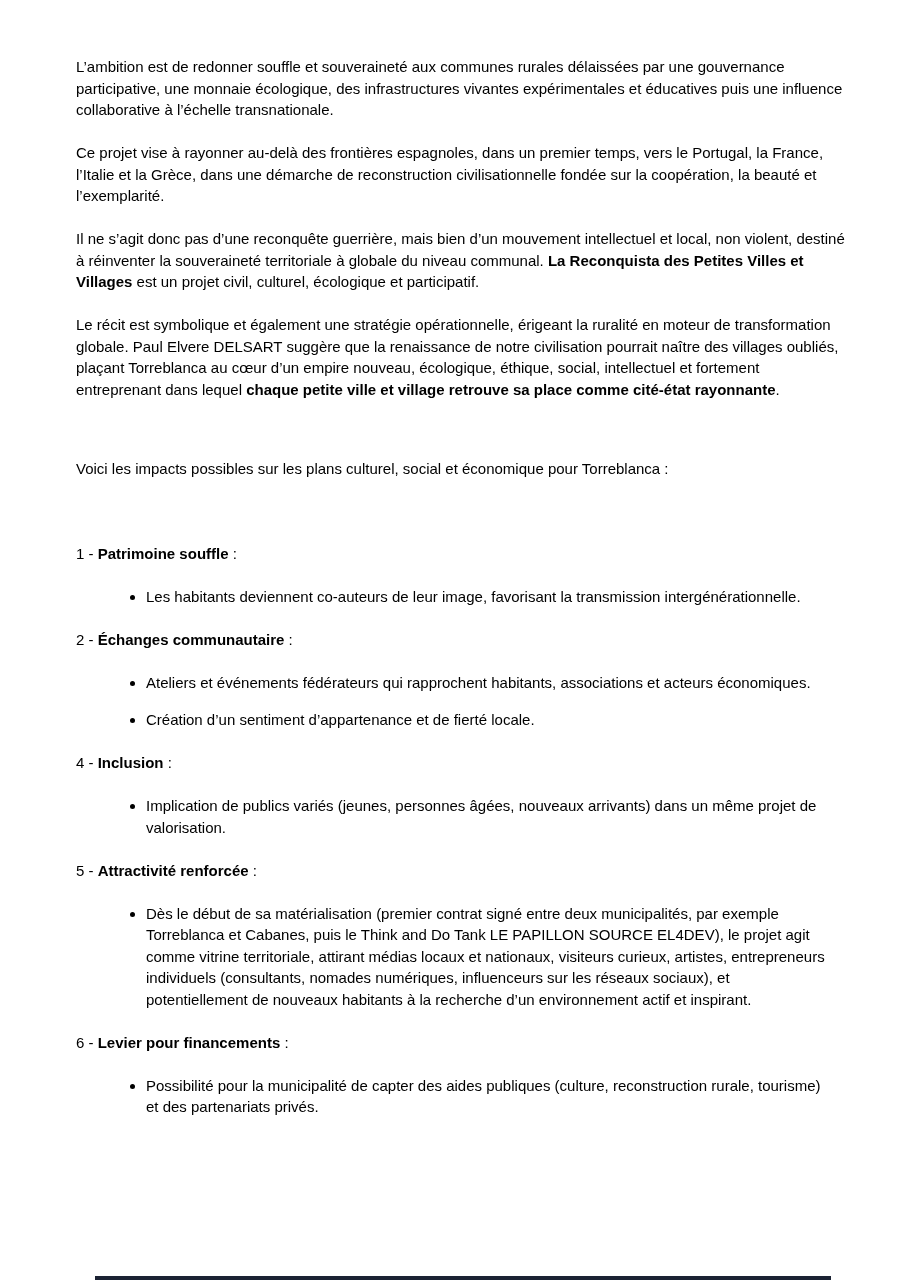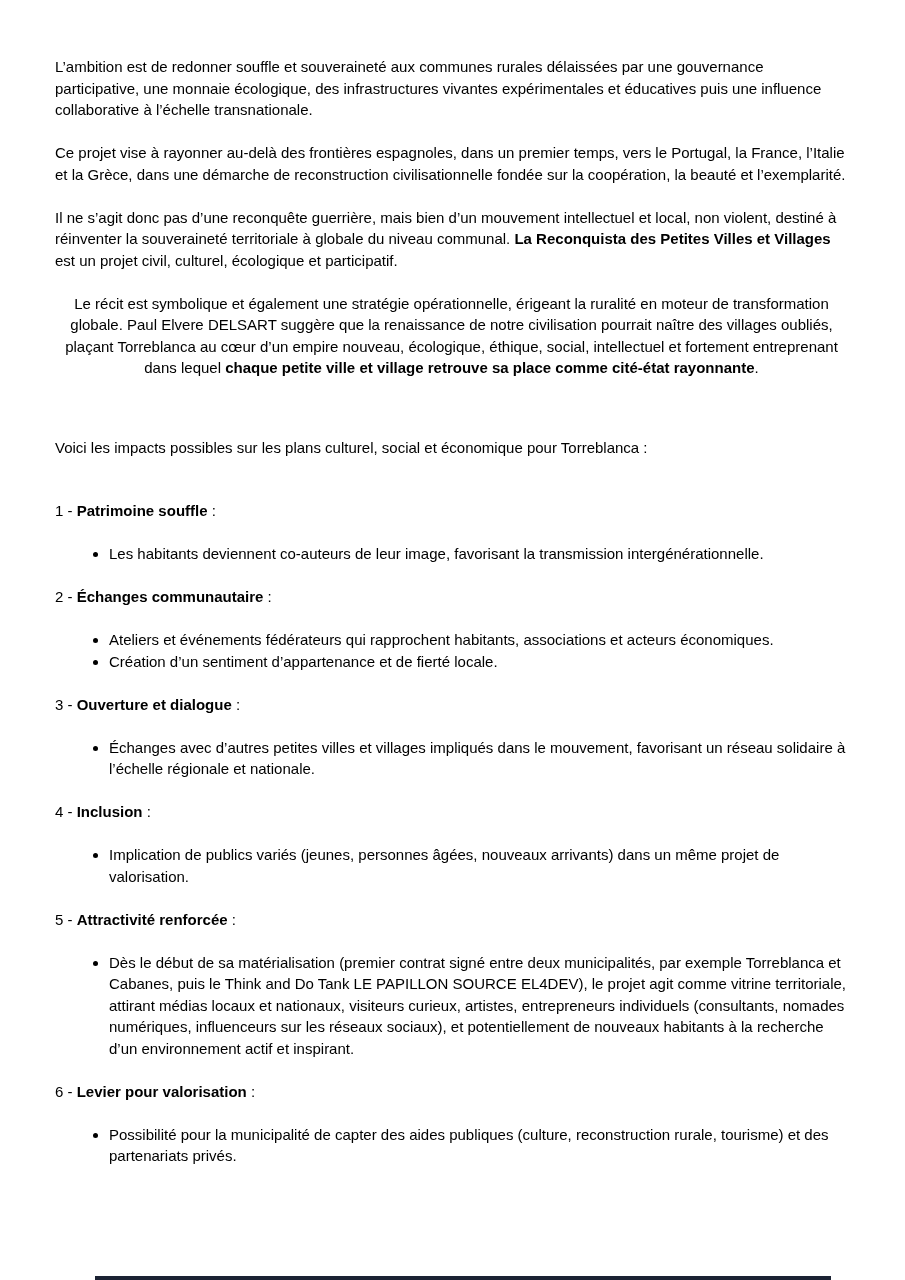--- a/index.html
+++ b/index.html
@@ -14,33 +14,33 @@
     overflow: hidden;
     font-family: "Liberation Sans", sans-serif;
     font-size: 15px;
     line-height: 21.5px;
     color: #000000;
   }
   .page {
     box-sizing: border-box;
     width: 905px;
     height: 1011px;
-    padding: 56px 57px 0 55px;
+    padding: 56px 57px 0 76px;
   }
   p { margin: 0 0 21.5px 0; }
-  p.gap-xl { margin-bottom: 58px; text-align: center; }
-  p.gap-xxl { margin-bottom: 42px; }
+  p.gap-xl { margin-bottom: 58px; }
+  p.gap-xxl { margin-bottom: 63px; }
   .bold { font-weight: bold; margin-top: 12px; }
   .section-heading { margin: 0 0 21.5px 0; }
   ul.bullets {
     margin: 0 0 21.5px 0;
     padding: 0 0 0 54px;
     list-style: disc outside;
   }
-  ul.bullets li { margin: 0; padding: 0; }
+  ul.bullets li { margin: 16px; padding: 0; }
   .bottom-banner {
     position: absolute;
     left: 95px;
     width: 736px;
     bottom: 0;
     height: 4px;
     background: #1b2233;
   }
 </style>
 </head>
@@ -66,43 +66,37 @@
   </div>
 
   <div>
     <p class="section-heading"><span>2 - </span><span class="bold">Échanges communautaire</span><span> :</span></p>
     <ul class="bullets">
       <li>Ateliers et événements fédérateurs qui rapprochent habitants, associations et acteurs économiques.</li>
       <li>Création d’un sentiment d’appartenance et de fierté locale.</li>
     </ul>
   </div>
 
-  <div>
-    <p class="section-heading"><span>3 - </span><span class="bold">Ouverture et dialogue</span><span> :</span></p>
-    <ul class="bullets">
-      <li>Échanges avec d’autres petites villes et villages impliqués dans le mouvement, favorisant un réseau solidaire à l’échelle régionale et nationale.</li>
-    </ul>
-  </div>
 
   <div>
     <p class="section-heading"><span>4 - </span><span class="bold">Inclusion</span><span> :</span></p>
     <ul class="bullets">
       <li>Implication de publics variés (jeunes, personnes âgées, nouveaux arrivants) dans un même projet de valorisation.</li>
     </ul>
   </div>
 
   <div>
     <p class="section-heading"><span>5 - </span><span class="bold">Attractivité renforcée</span><span> :</span></p>
     <ul class="bullets">
       <li>Dès le début de sa matérialisation (premier contrat signé entre deux municipalités, par exemple Torreblanca et Cabanes, puis le Think and Do Tank LE PAPILLON SOURCE EL4DEV), le projet agit comme vitrine territoriale, attirant médias locaux et nationaux, visiteurs curieux, artistes, entrepreneurs individuels (consultants, nomades numériques, influenceurs sur les réseaux sociaux), et potentiellement de nouveaux habitants à la recherche d’un environnement actif et inspirant.</li>
     </ul>
   </div>
 
   <div>
-    <p class="section-heading"><span>6 - </span><span class="bold">Levier pour valorisation</span><span> :</span></p>
+    <p class="section-heading"><span>6 - </span><span class="bold">Levier pour financements</span><span> :</span></p>
     <ul class="bullets">
       <li>Possibilité pour la municipalité de capter des aides publiques (culture, reconstruction rurale, tourisme) et des partenariats privés.</li>
     </ul>
   </div>
 
 </div>
 
 <div class="bottom-banner" style="background: rgb(27, 34, 51);"></div>
 
 </body></html>

